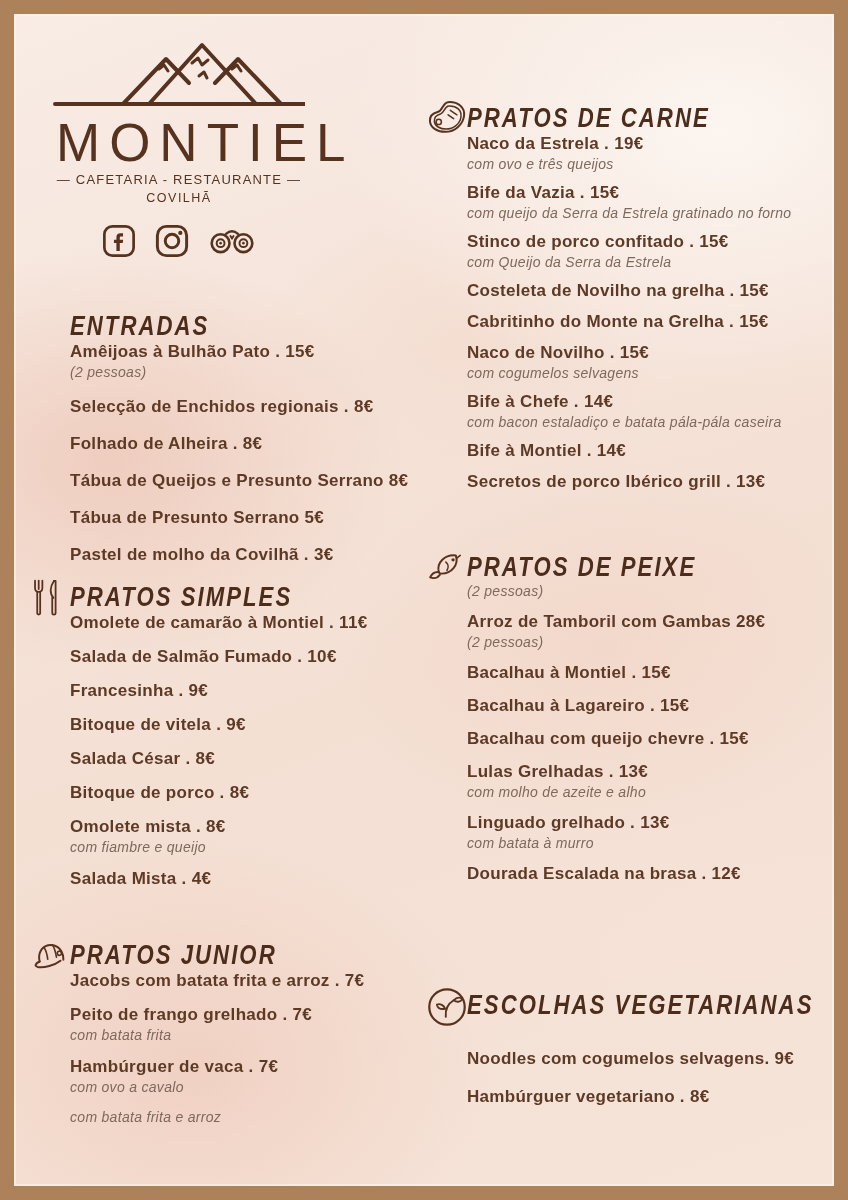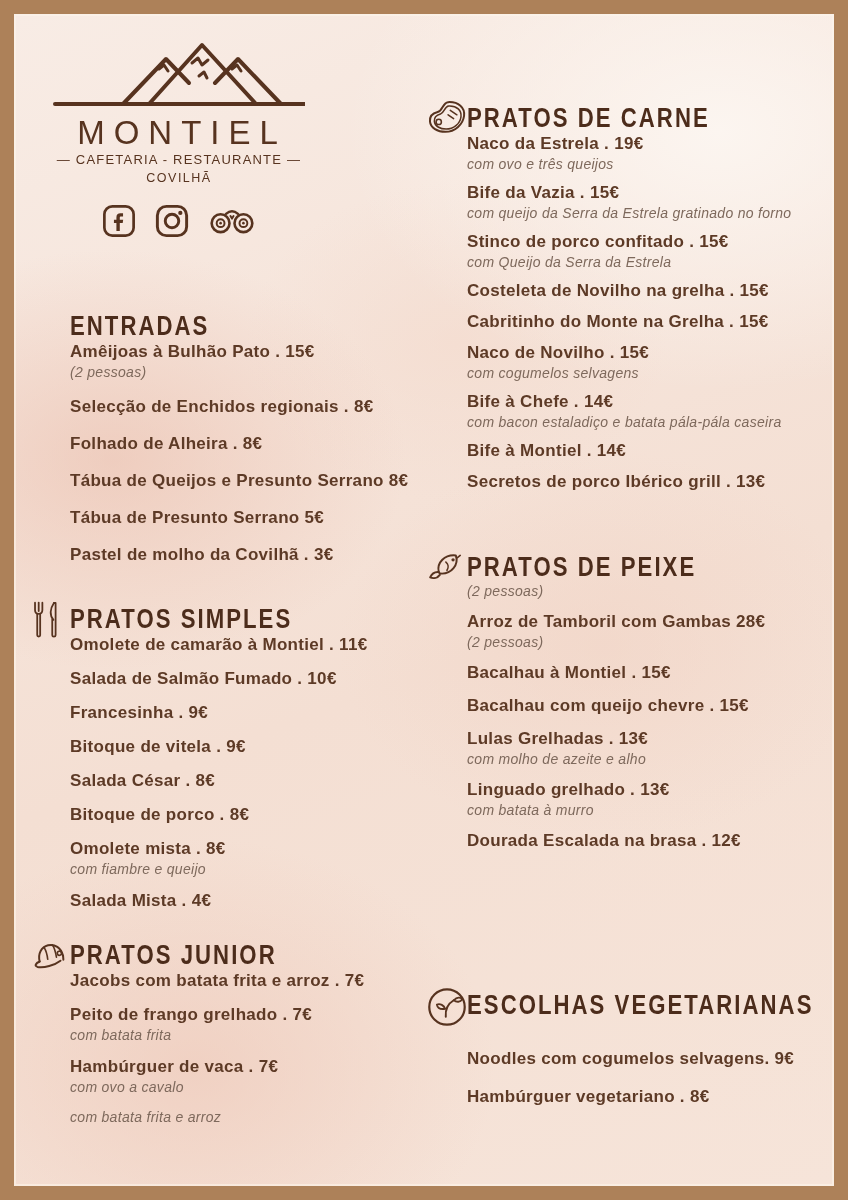--- a/index.html
+++ b/index.html
@@ -22,44 +22,44 @@
       radial-gradient(300px 230px at 54% 28%, rgba(243,216,202,.5), transparent 70%),
       radial-gradient(360px 260px at 90% 80%, rgba(246,226,214,.5), transparent 70%),
       linear-gradient(160deg, #f8ece5 0%, #f4dfd3 55%, #f6e4d9 100%);
     overflow:hidden;
   }
 
   
   .brand { position:absolute; left:36px; top:24px; width:258px; text-align:center; color:var(--logo,#57331f); }
   .brand svg.logo { display:block; margin:0 auto; }
   .brand-name {
-    font-size:33px; letter-spacing:9px; font-weight:400; line-height:1;
+    font-size:53px; letter-spacing:9px; font-weight:400; line-height:1;
     margin-top:4px; margin-left:6px; color:var(--logo,#57331f);
   }
   .brand-tagline { font-size:13px; letter-spacing:1.2px; margin-top:3px; font-weight:400; }
   .brand-city { font-size:12.5px; letter-spacing:1.5px; margin-top:4px; }
   .social { margin-top:18px; display:flex; justify-content:center; align-items:center; gap:17px; }
   .social-icon { display:inline-flex; }
 
   
   .menu-section { position:absolute; color:var(--item,#5d3a26); }
-  .sec-header { position:relative; display:block; height:30px; }
+  .sec-header { position:relative; display:block; height:30px;font-style:italic; }
   .sec-icon { position:absolute; left:-42px; top:-5px; width:40px; height:40px; }
   .sec-title {
     display:inline-block; transform:scaleX(.82); transform-origin:left center;
     font-size:27px; font-weight:700; letter-spacing:2.5px; white-space:nowrap;
     color:var(--heading,#4c2c1b);
   }
   ul.items { list-style:none; }
   li.entry { margin-bottom:14px; }
   .item-line { font-size:17px; font-weight:700; letter-spacing:.3px; line-height:22px; white-space:nowrap; }
   .item-note { font-size:14px; font-style:italic; font-weight:400; color:var(--note,#7e695c); line-height:18px; letter-spacing:.3px; white-space:nowrap; }
 
   #sec-entradas { left:56px;  top:297px; width:392px; }
-  #sec-simples  { left:56px;  top:590px; width:392px; }
+  #sec-simples  { left:56px;  top:568px; width:392px; }
   #sec-junior   { left:56px;  top:926px; width:392px; }
   #sec-carne    { left:453px; top:89px;  width:360px; }
   #sec-peixe    { left:453px; top:538px; width:360px; }
   #sec-veg      { left:453px; top:976px; width:364px; }
   #sec-entradas li.entry { margin-bottom:15px; }
   #sec-simples  li.entry { margin-bottom:12px; }
   #sec-junior   li.entry { margin-bottom:12px; }
   #sec-carne    li.entry { margin-bottom:9px; }
   #sec-carne    .item-note { margin-bottom:4px; }
   #sec-peixe    li.entry { margin-bottom:11px; }
@@ -265,20 +265,23 @@
             <div class="item-note">(2 pessoas)</div>
           </li>
           <li class="entry">
             <div class="item-line">Arroz de Tamboril com Gambas 28€</div>
             <div class="item-note">(2 pessoas)</div>
           </li>
           <li class="entry">
             <div class="item-line">Bacalhau à Montiel . 15€</div>
           </li>
           <li class="entry">
+            <div class="item-line">Bacalhau à Lagareiro . 15€</div>
+          </li>
+          <li class="entry">
             <div class="item-line">Bacalhau com queijo chevre . 15€</div>
           </li>
           <li class="entry">
             <div class="item-line">Lulas Grelhadas . 13€</div>
             <div class="item-note">com molho de azeite e alho</div>
           </li>
           <li class="entry">
             <div class="item-line">Linguado grelhado . 13€</div>
             <div class="item-note">com batata à murro</div>
           </li>

